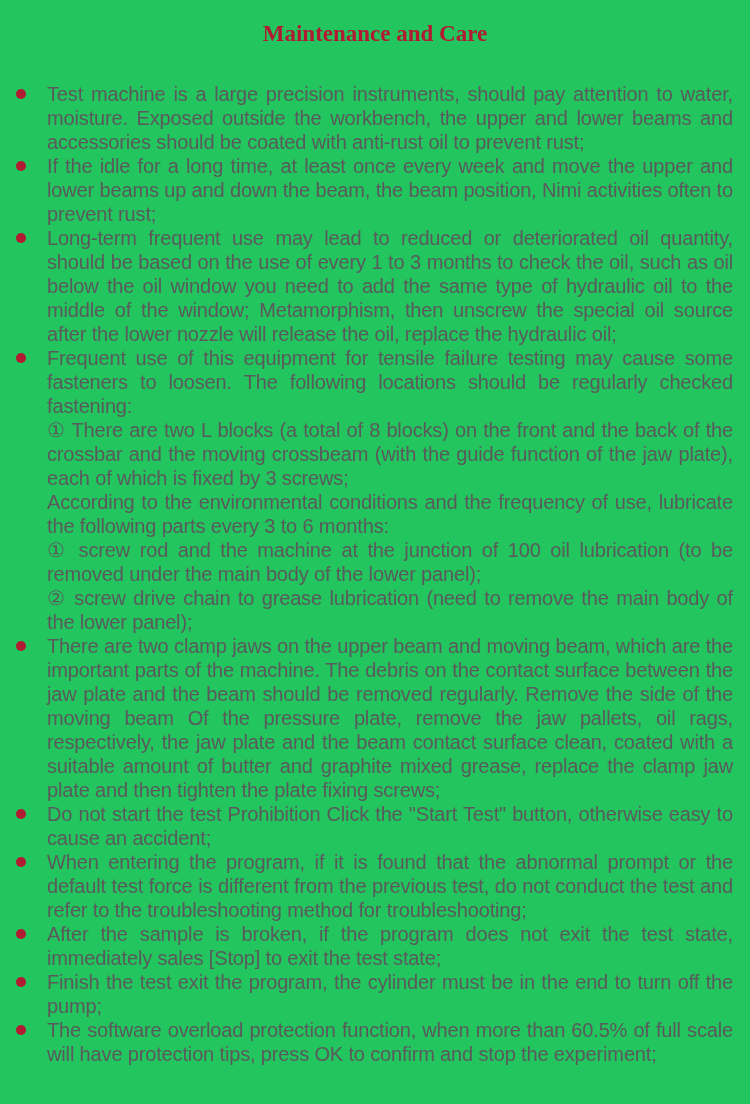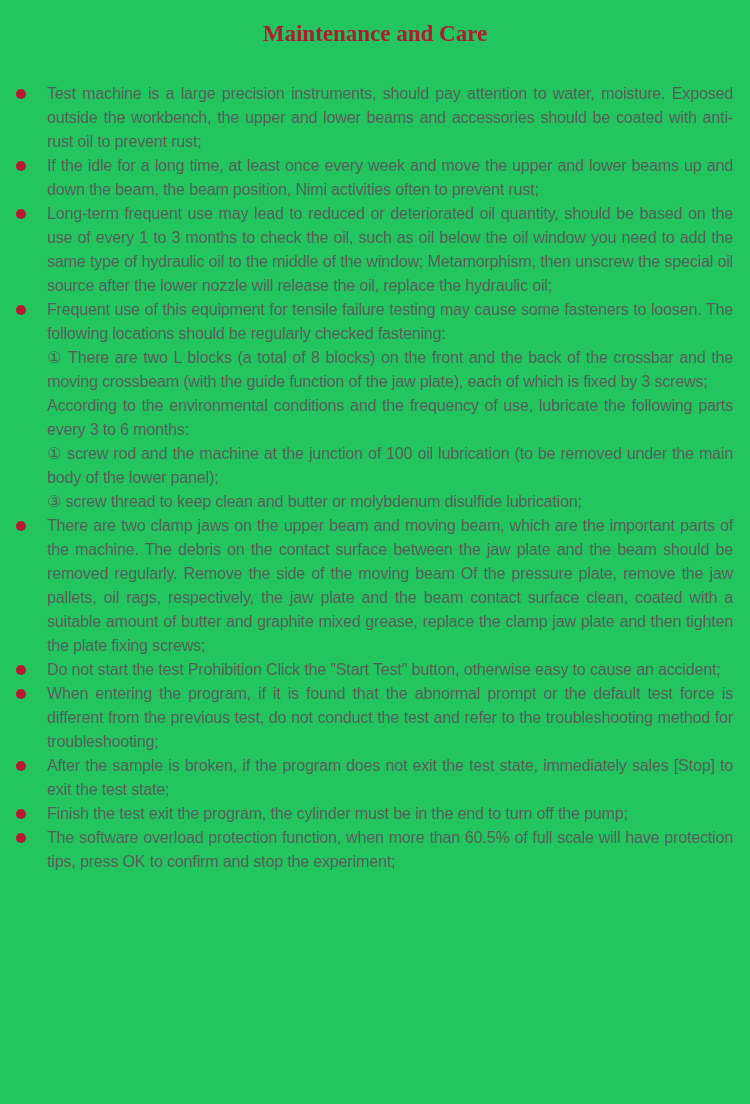--- a/index.html
+++ b/index.html
@@ -39,21 +39,21 @@
   .bullet {
     position: absolute;
     left: -31px;
     top: 7px;
     width: 10px;
     height: 10px;
     border-radius: 50%;
     background: var(--accent, #b11a31);
   }
   .item-text .para {
-    font-size: 16px;
+    font-size: 20px;
     line-height: 24px;
     letter-spacing: -0.15px;
     color: var(--text, #5a5a5c);
     text-align: justify;
     text-justify: inter-word;
   }
 </style>
 </head>
 <body>
 
@@ -81,21 +81,21 @@
         </div>
   </li>
 
   <li class="list-item">
     <span class="bullet"></span>
     <div class="item-text">
           <div class="para">Frequent use of this equipment for tensile failure testing may cause some fasteners to loosen. The following locations should be regularly checked fastening:</div>
           <div class="para">① There are two L blocks (a total of 8 blocks) on the front and the back of the crossbar and the moving crossbeam (with the guide function of the jaw plate), each of which is fixed by 3 screws;</div>
           <div class="para">According to the environmental conditions and the frequency of use, lubricate the following parts every 3 to 6 months:</div>
           <div class="para">① screw rod and the machine at the junction of 100 oil lubrication (to be removed under the main body of the lower panel);</div>
-          <div class="para">③ screw thread to keep clean and butter or molybdenum disulfide lubrication;</div>
+          <div class="para">② screw drive chain to grease lubrication (need to remove the main body of the lower panel);</div>
         </div>
   </li>
 
   <li class="list-item">
     <span class="bullet"></span>
     <div class="item-text">
           <div class="para">There are two clamp jaws on the upper beam and moving beam, which are the important parts of the machine. The debris on the contact surface between the jaw plate and the beam should be removed regularly. Remove the side of the moving beam Of the pressure plate, remove the jaw pallets, oil rags, respectively, the jaw plate and the beam contact surface clean, coated with a suitable amount of butter and graphite mixed grease, replace the clamp jaw plate and then tighten the plate fixing screws;</div>
         </div>
   </li>
 

